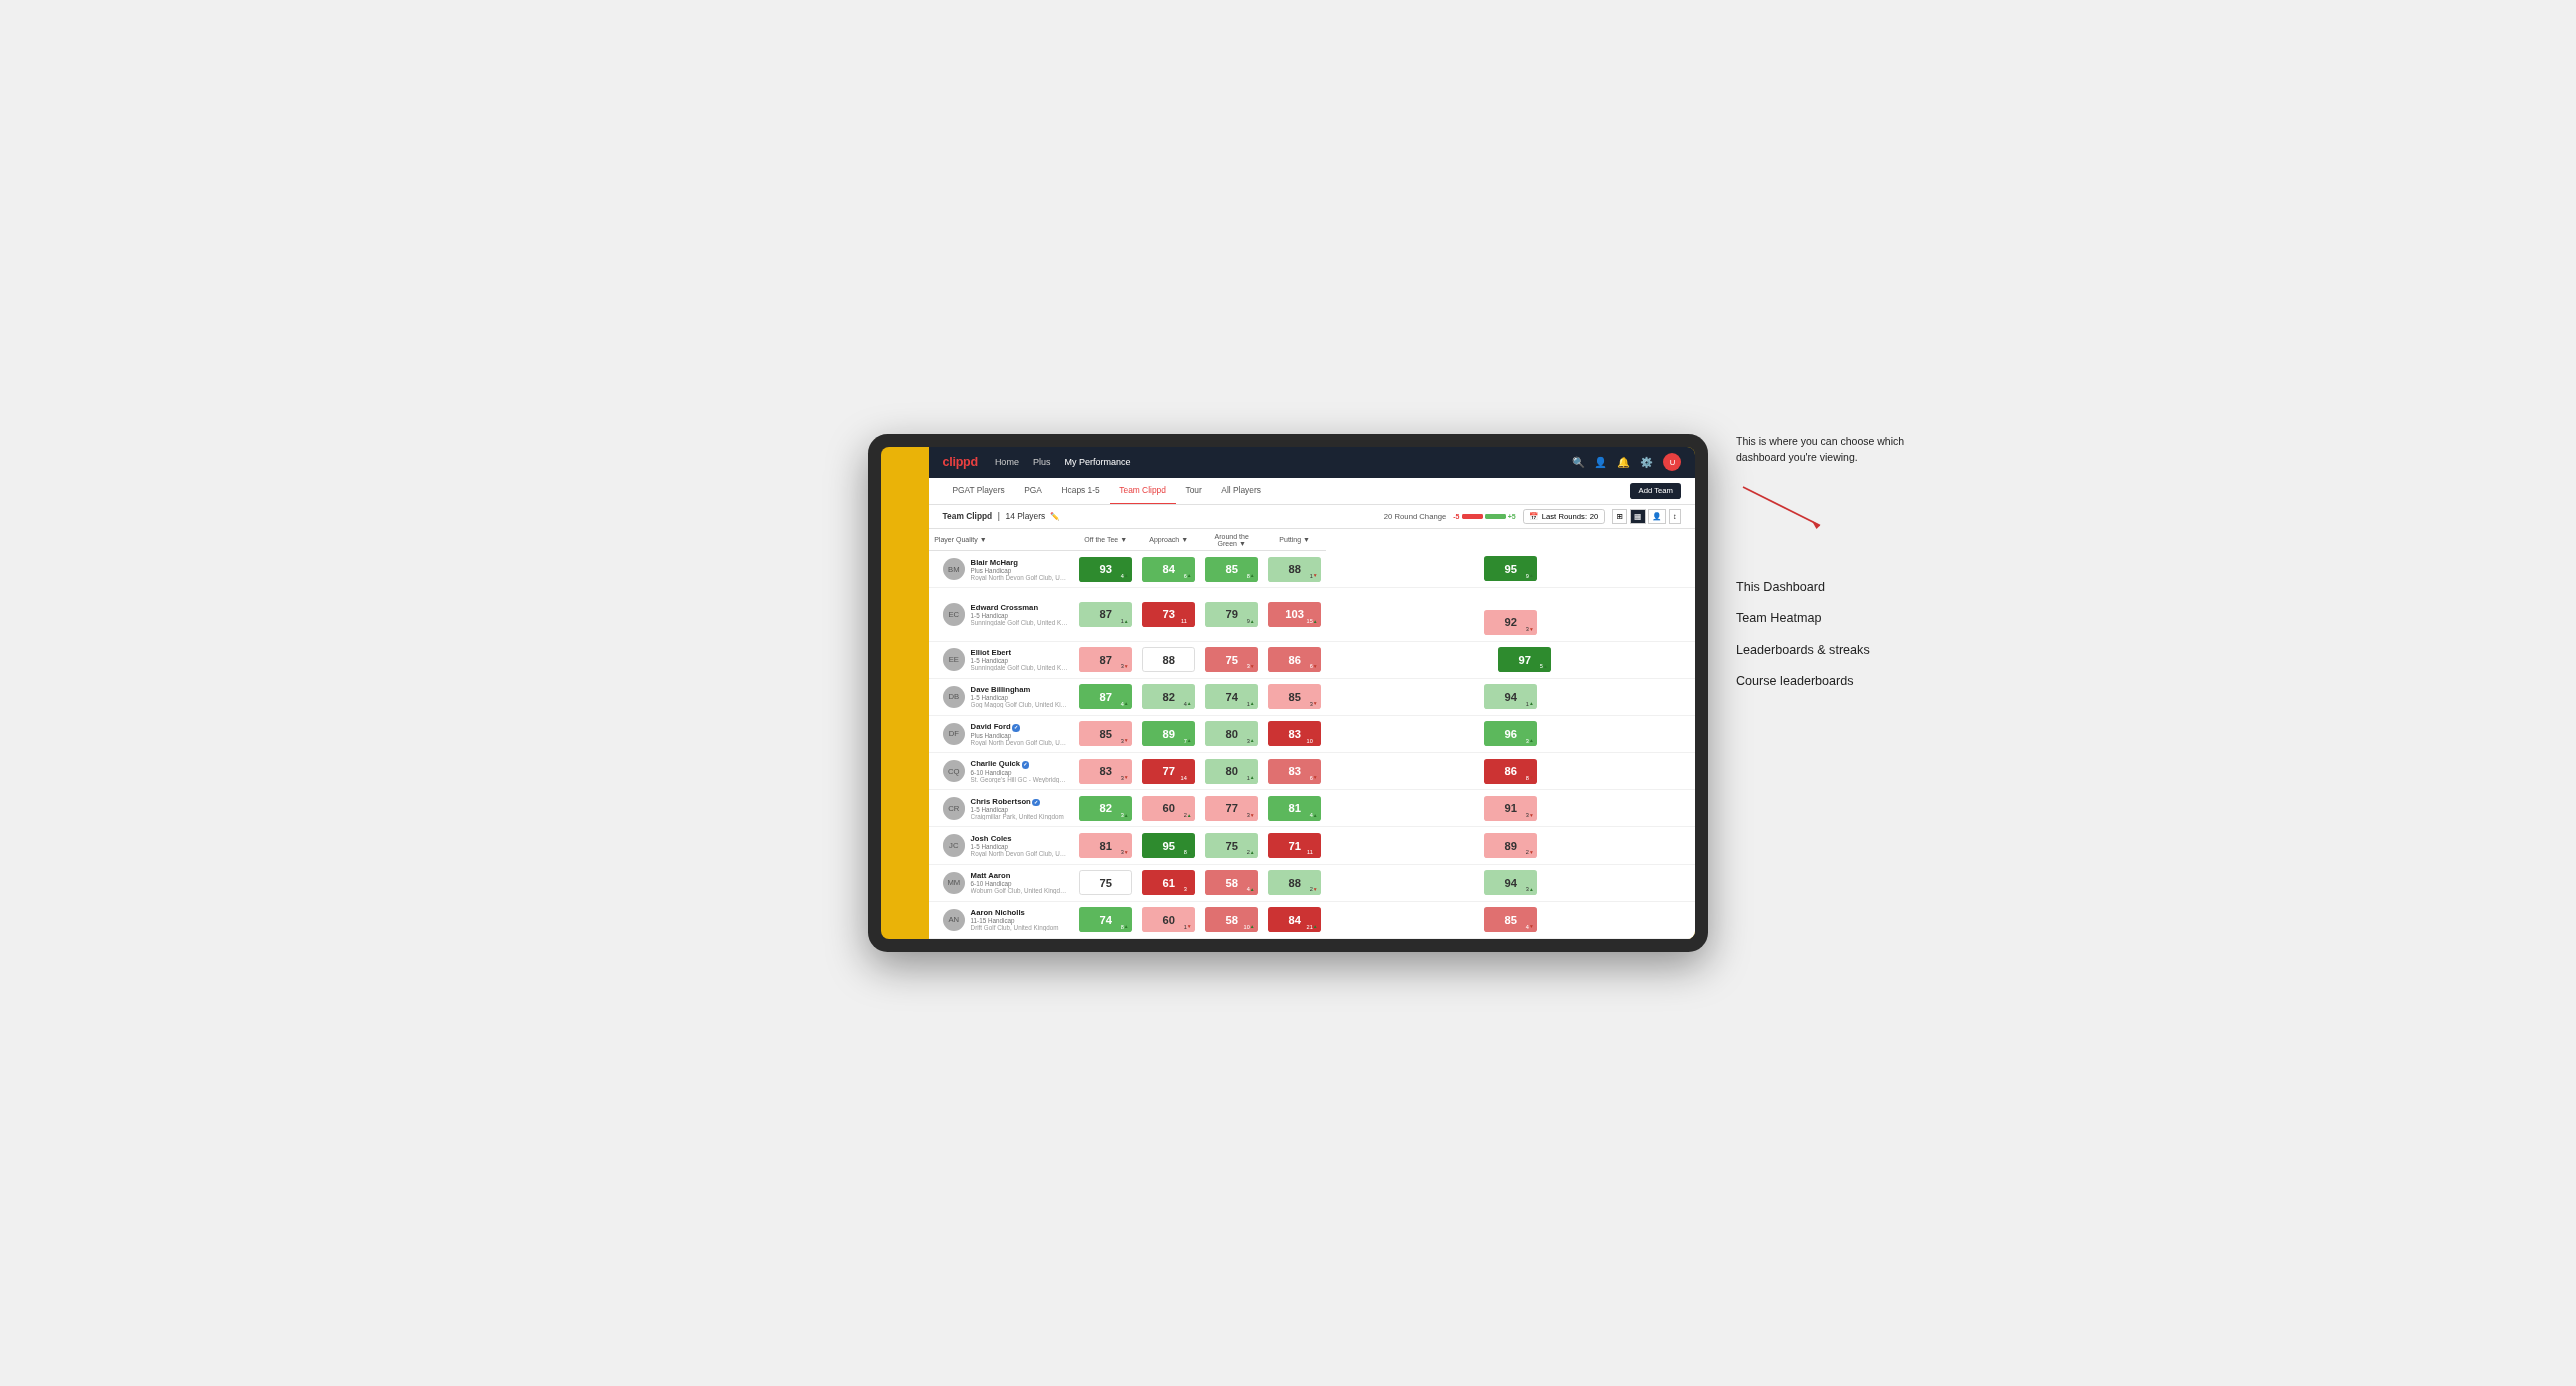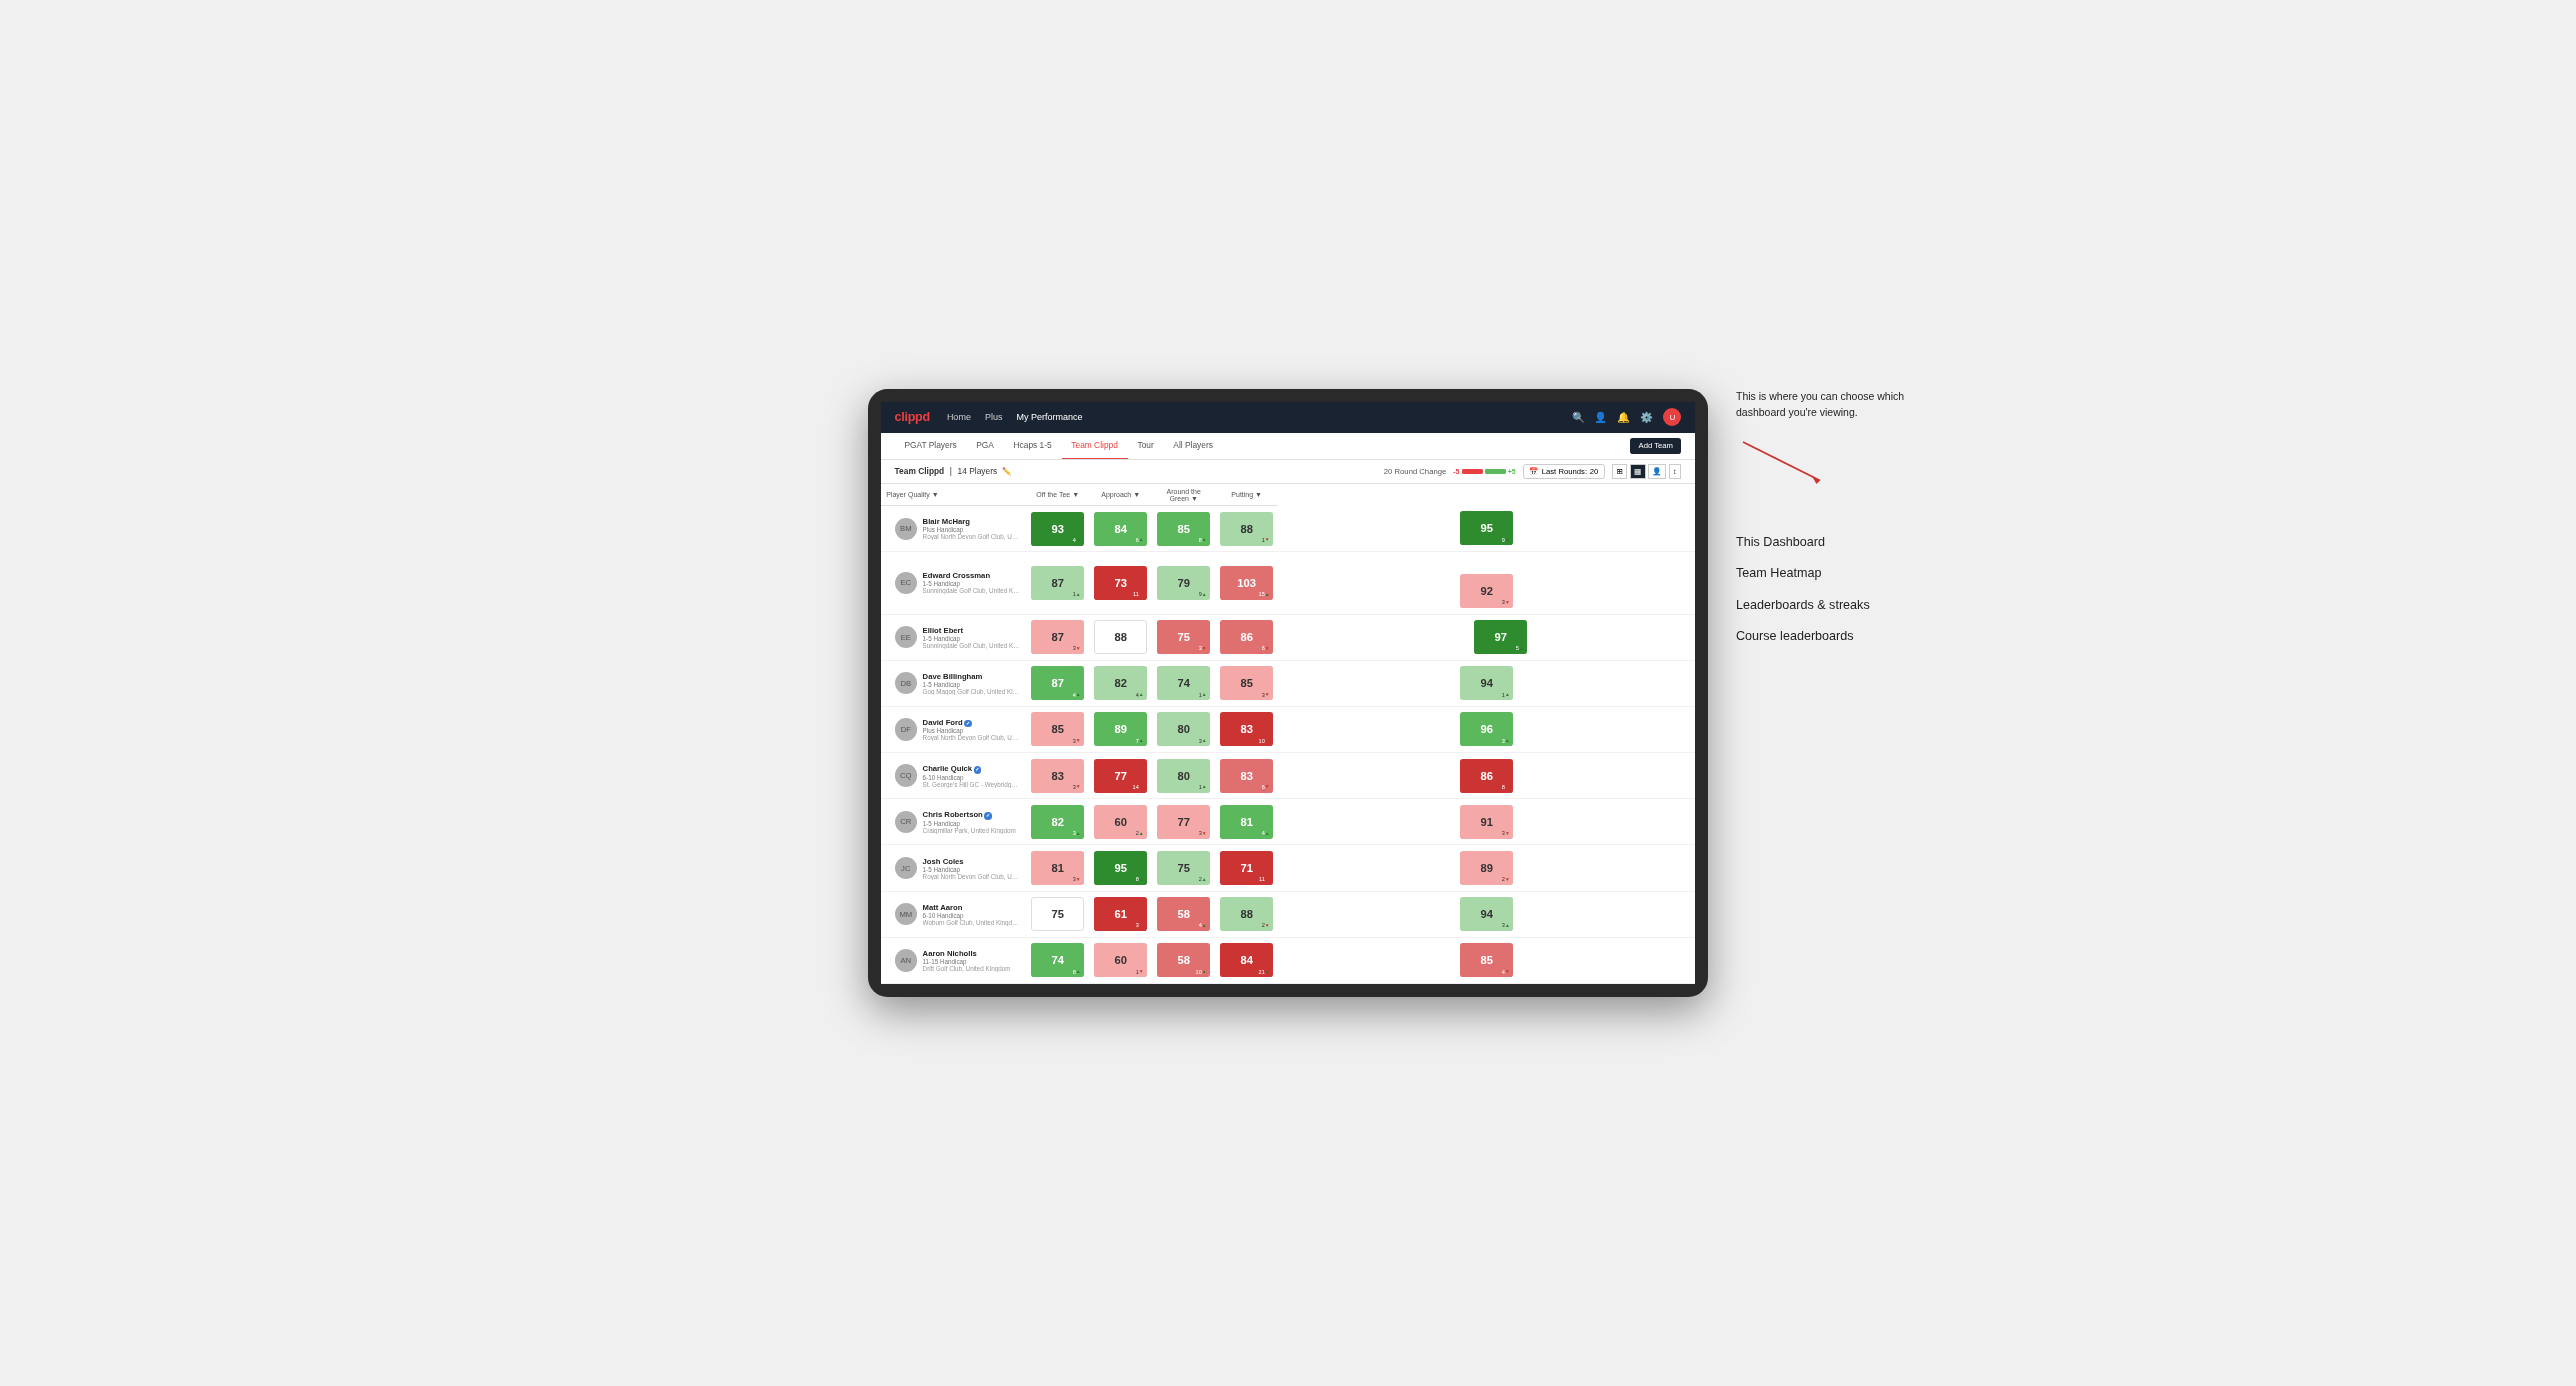--- a/index.html
+++ b/index.html
@@ -46,22 +46,23 @@
     
     .tablet-frame {
       background: #2a2a2a;
       border-radius: 19.6px;
       padding: 12.6px;
       box-shadow: 0 14px 42px rgba(0,0,0,0.4);
     }
 
     .tablet-screen {
       background: #eab308;
-      border-radius: 0;
+      border-radius: 8px;
       overflow: hidden;
+      padding-left: 48px;
     }
 
     
     .top-nav {
       background: #1a2332;
       display: flex;
       align-items: center;
       padding: 0 14px;
       height: 31px;
     }
@@ -329,21 +330,21 @@
       text-align: center;
       padding: 5.6px 3.5px;
       vertical-align: middle;
     }
 
     .score-box {
       display: inline-flex;
       align-items: center;
       justify-content: center;
       width: 53px;
-      height: 34px;
+      height: 25px;
       border-radius: 2.8px;
       font-weight: 700;
       font-size: 11.2px;
       color: #222;
       position: relative;
     }
 
     .score-box .score-value {
       font-size: 11.2px;
       font-weight: 700;

